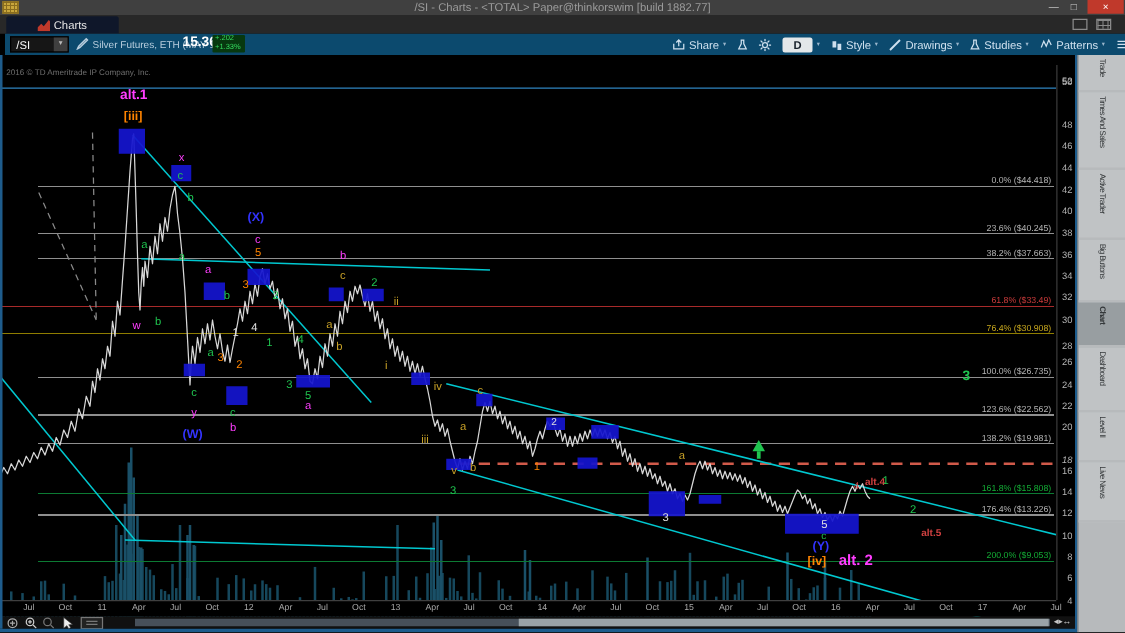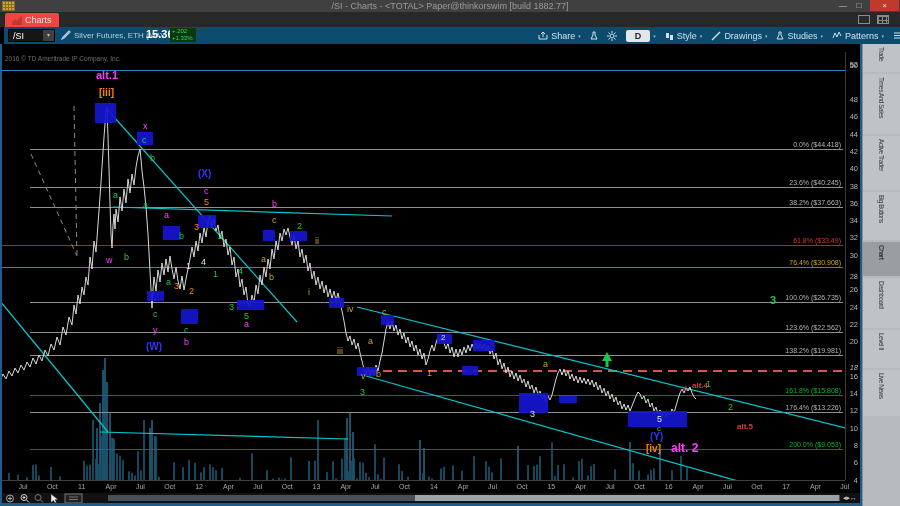--- a/index.html
+++ b/index.html
@@ -8,22 +8,22 @@
   
   .tbar{position:absolute;left:0;top:0;width:900px;height:12px;background:#404040;}
   .appicon{position:absolute;left:2px;top:1px;width:13px;height:10px;background:#c8a63c;
     background-image:repeating-linear-gradient(0deg,#8a6d1e 0 1px,transparent 1px 3px),repeating-linear-gradient(90deg,#8a6d1e 0 1px,transparent 1px 3px);}
   .wtitle{position:absolute;left:0;top:0;width:100%;text-align:center;font-size:9px;line-height:12px;color:#9b9b9b;}
   .wbtn{position:absolute;top:0;height:11px;font-size:8px;line-height:11px;text-align:center;color:#cfcfcf;}
   .wmin{left:836px;width:14px;} .wmax{left:852px;width:14px;}
   .wclose{left:870px;width:29px;background:#c0392b;color:#fff;}
   
   .trow{position:absolute;left:0;top:12px;width:900px;height:15px;background:#282828;}
-  .ctab{position:absolute;left:5px;top:1px;height:14px;background:#ef4444;border-radius:2px 2px 0 0;
-    display:flex;align-items:center;gap:3px;padding:0 7px;color:#e8e8e8;font-size:9px;}
+  .ctab{position:absolute;left:5px;top:1px;height:14px;background:#0f172a;border-radius:2px 2px 0 0;
+    display:flex;align-items:center;gap:3px;padding:0 25px;color:#e8e8e8;font-size:9px;}
   .tic{position:absolute;top:3px;width:12px;height:9px;border:1px solid #8a8a8a;}
   .tic1{left:858px;} .tic2{left:877px;background-image:linear-gradient(#8a8a8a 1px,transparent 1px),linear-gradient(90deg,#8a8a8a 1px,transparent 1px);background-size:4px 4px;}
   
   .tool{position:absolute;left:4px;top:27px;width:900px;height:17px;background:#0c4a6e;display:flex;align-items:center;}
   .symbox{position:absolute;left:4px;top:2px;width:47px;height:13px;background:#161616;border:1px solid #000;color:#fff;
     font-size:9px;display:flex;align-items:center;padding-left:4px;}
   .symdd{position:absolute;right:0;top:0;width:11px;height:11px;background:#3f3f3f;color:#bbb;font-size:6px;text-align:center;line-height:11px;}
   .pencil{position:absolute;left:57px;top:3px;}
   .desc{position:absolute;left:70px;top:4px;font-size:8px;color:#b9cede;}
   .lastpx{position:absolute;left:142px;top:1px;font-size:11px;font-weight:bold;color:#fff;}

